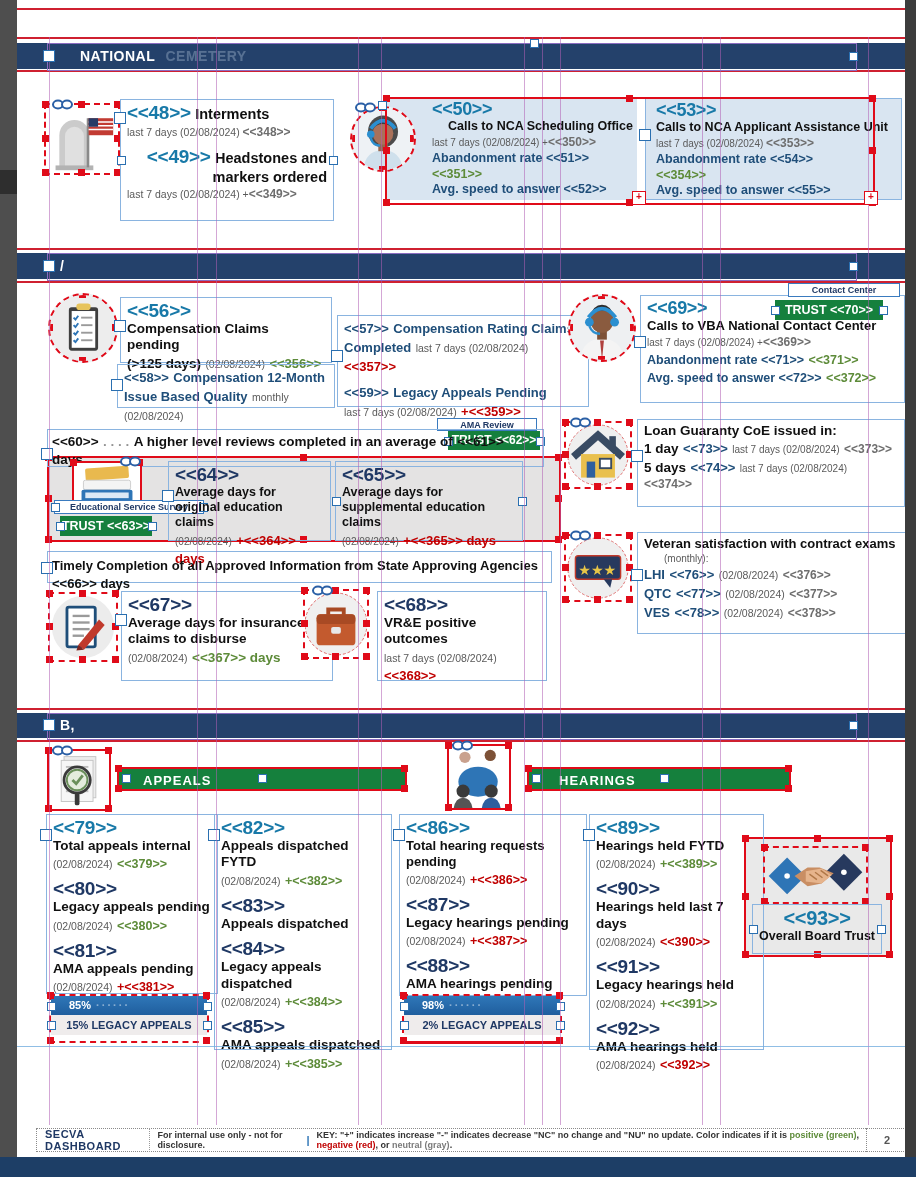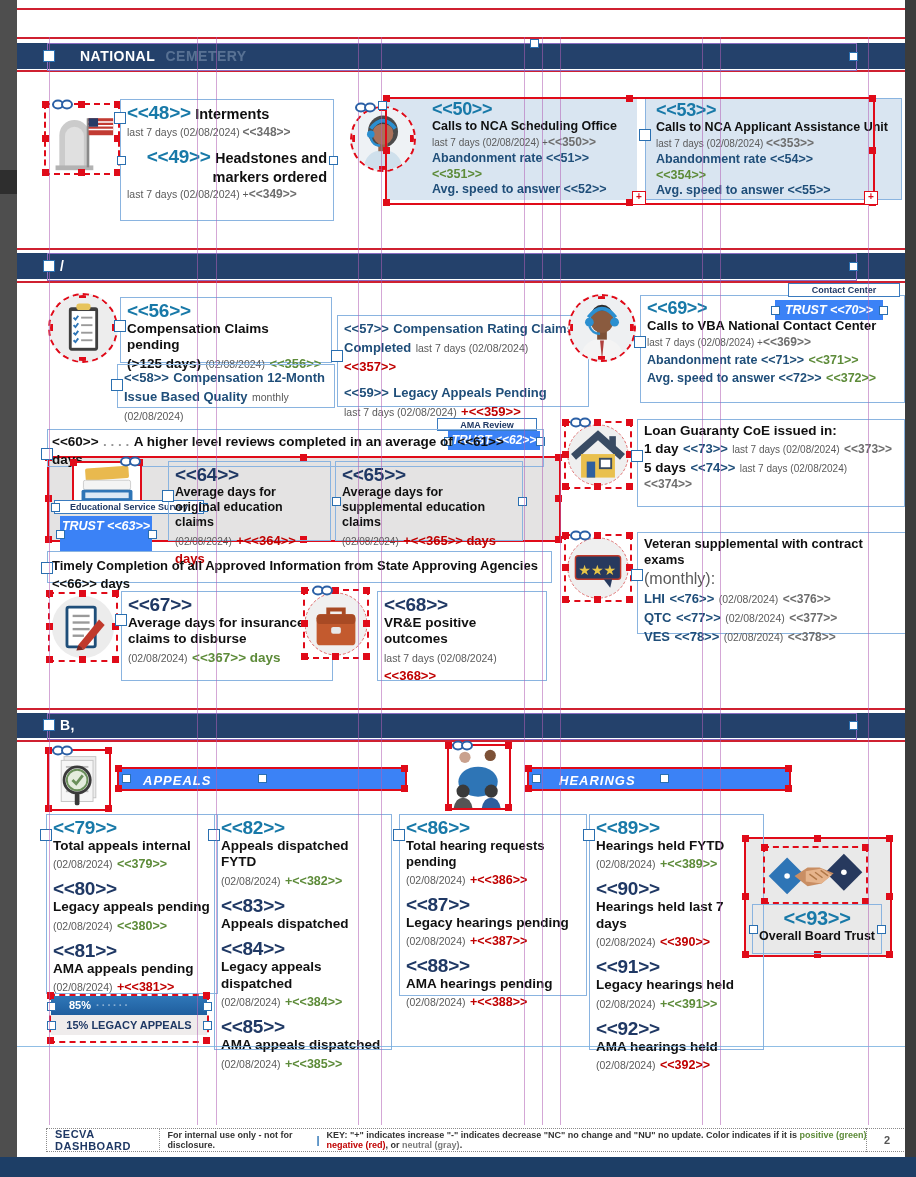--- a/index.html
+++ b/index.html
@@ -13,21 +13,21 @@
   .tf{position:absolute;box-sizing:border-box;border:1px solid #8ab4e0;padding:3px 6px;z-index:5;background:transparent;}
   .panelblue{position:absolute;box-sizing:border-box;background:#d9e5f1;z-index:4;}
   .panelgray{position:absolute;box-sizing:border-box;background:#e4e3e3;border:2px solid #e00b19;z-index:4;}
   .iconfr{position:absolute;box-sizing:border-box;border:2px dashed #e00b19;z-index:5;background:#fff;}
   .iconfr.solid{border-style:solid;}
   .circ{border-radius:50%;background:#eef1f4;overflow:hidden;}
   .hr{position:absolute;width:7px;height:7px;background:#e00b19;z-index:9;}
   .hw{position:absolute;width:9px;height:9px;background:#fff;border:1px solid #2a6fb0;box-sizing:border-box;z-index:9;}
   .anchor{position:absolute;width:12px;height:12px;background:#fff;border:1px solid #2a6fb0;box-sizing:border-box;z-index:9;}
   .chain{position:absolute;width:22px;height:11px;z-index:9;}
-  .graybox{position:absolute;box-sizing:border-box;background:#3b82f6;color:#fff;font-weight:bold;z-index:5;text-align:center;font-style:italic;}
+  .graybox{position:absolute;box-sizing:border-box;background:#15803d;color:#fff;font-weight:bold;z-index:5;text-align:center;}
   .whitelabel{position:absolute;box-sizing:border-box;background:#fff;border:1px solid #3a7bbf;color:#1f3864;font-weight:bold;font-size:9px;z-index:5;text-align:center;line-height:12px;}
   .teal{color:#1879a8;}
   .navy{color:#1f3864;}
   .ph{font-weight:bold;font-size:19px;line-height:1.05;letter-spacing:-.3px;}
   .phS{font-weight:bold;font-size:14px;}
   .bt{color:#101010;font-weight:bold;font-size:13.5px;line-height:1.22;}
   .nt{color:#1f4e79;font-weight:bold;font-size:13px;line-height:1.3;}
   .sub{color:#5a5a5a;font-size:10.5px;line-height:1.35;}
   .vg{color:#5d8b39;font-weight:bold;font-size:12.5px;}
   .vr{color:#c00000;font-weight:bold;font-size:12.5px;}
@@ -115,21 +115,21 @@
       <div class="hr" style="left: calc(0% - 4px); top: calc(50% - 4px);"></div>
       <div class="hr" style="left: calc(100% - 4px); top: calc(50% - 4px);"></div>
       <div class="hr" style="left: calc(0% - 4px); top: calc(100% - 4px);"></div>
       <div class="hr" style="left: calc(50% - 4px); top: calc(100% - 4px);"></div>
       <div class="hr" style="left: calc(100% - 4px); top: calc(100% - 4px);"></div>
     </div>
 
   <div class="panelblue" style="left:386px;top:98px;width:251px;height:102px;">
     <div style="padding:2px 4px 0 46px;">
       <div class="ph teal" style="font-size:18px;">&lt;&lt;50&gt;&gt;</div>
-      <div class="bt" style="font-size:12.5px;">Calls to NCA Scheduling Office</div>
+      <div class="bt" style="font-size:12.5px;text-align:right;">Calls to NCA Scheduling Office</div>
       <div class="sub" style="font-size:10px;"><span>last 7 days (02/08/2024) +</span><span class="vy">&lt;&lt;350&gt;&gt;</span></div>
       <div class="nt" style="font-size:12.5px;">Abandonment rate &lt;&lt;51&gt;&gt;</div>
       <div class="vg">&lt;&lt;351&gt;&gt;</div>
       <div class="nt" style="font-size:12.5px;">Avg. speed to answer &lt;&lt;52&gt;&gt;</div>
     </div>
   </div>
 
   <div class="iconfr circ h8r" style="left:350px;top:106px;width:66px;height:66px;border-radius:50%;">
     <svg width="62" height="62" viewBox="0 0 66 66">
       <circle cx="33" cy="33" r="33" fill="#eef2f5"></circle>
@@ -280,21 +280,21 @@
       <rect x="12" y="31" width="46" height="6" fill="#dce9f5"></rect>
     </svg>
   <div class="hr" style="left: calc(0% - 4px); top: calc(0% - 4px);"></div><div class="hr" style="left: calc(100% - 4px); top: calc(0% - 4px);"></div><div class="hr" style="left: calc(0% - 4px); top: calc(100% - 4px);"></div><div class="hr" style="left: calc(100% - 4px); top: calc(100% - 4px);"></div></div>
   <div class="chain" style="left:120px;top:453px;">
     <svg width="22" height="11" viewBox="0 0 22 11">
         <ellipse cx="6" cy="5.5" rx="5" ry="4" fill="#fff" stroke="#2a5fa5" stroke-width="2"></ellipse>
         <ellipse cx="15" cy="5.5" rx="5" ry="4" fill="#fff" stroke="#2a5fa5" stroke-width="2"></ellipse>
       </svg>
   </div>
   <div class="whitelabel h2w" style="left:54px;top:500px;width:150px;height:14px;">Educational Service Survey<div class="hw" style="left: calc(0% - 4px); top: calc(50% - 4px);"></div><div class="hw" style="left: calc(100% - 4px); top: calc(50% - 4px);"></div></div>
-  <div class="graybox h2w" style="left:60px;top:516px;width:92px;height:36px;font-size:12.5px;line-height:20px;">TRUST &lt;&lt;63&gt;&gt;<div class="hw" style="left: calc(0% - 4px); top: calc(50% - 4px);"></div><div class="hw" style="left: calc(100% - 4px); top: calc(50% - 4px);"></div></div>
+  <div class="graybox h2w" style="left:60px;top:516px;width:92px;height:20px;font-size:12.5px;line-height:20px;">TRUST &lt;&lt;63&gt;&gt;<div class="hw" style="left: calc(0% - 4px); top: calc(50% - 4px);"></div><div class="hw" style="left: calc(100% - 4px); top: calc(50% - 4px);"></div></div>
 
   <div class="tf" style="left:168px;top:461px;width:163px;height:80px;">
     <div class="anchor" style="left:-7px;top:28px;"></div>
     <div class="ph navy">&lt;&lt;64&gt;&gt;</div>
     <div class="bt" style="font-size:12.5px;">Average days for original education claims</div>
     <div><span class="sub" style="font-size:10px;">(02/08/2024)</span>
       <span class="vr" style="font-size:13px;">+&lt;&lt;364&gt;&gt; days</span></div>
   </div>
   <div class="tf h2w" style="left:335px;top:461px;width:188px;height:80px;">
     <div class="ph navy">&lt;&lt;65&gt;&gt;</div>
@@ -393,22 +393,22 @@
     </svg>
   <div class="hr" style="left: calc(0% - 4px); top: calc(0% - 4px);"></div><div class="hr" style="left: calc(50% - 4px); top: calc(0% - 4px);"></div><div class="hr" style="left: calc(100% - 4px); top: calc(0% - 4px);"></div><div class="hr" style="left: calc(0% - 4px); top: calc(50% - 4px);"></div><div class="hr" style="left: calc(100% - 4px); top: calc(50% - 4px);"></div><div class="hr" style="left: calc(0% - 4px); top: calc(100% - 4px);"></div><div class="hr" style="left: calc(50% - 4px); top: calc(100% - 4px);"></div><div class="hr" style="left: calc(100% - 4px); top: calc(100% - 4px);"></div></div>
   <div class="chain" style="left:570px;top:527px;">
     <svg width="22" height="11" viewBox="0 0 22 11">
         <ellipse cx="6" cy="5.5" rx="5" ry="4" fill="#fff" stroke="#2a5fa5" stroke-width="2"></ellipse>
         <ellipse cx="15" cy="5.5" rx="5" ry="4" fill="#fff" stroke="#2a5fa5" stroke-width="2"></ellipse>
       </svg>
   </div>
   <div class="tf" style="left:637px;top:532px;width:270px;height:102px;">
     <div class="anchor" style="left:-7px;top:36px;"></div>
-    <div class="bt" style="font-size:13px;">Veteran supplemental with contract exams</div>
-    <div class="sub" style="font-size:16px;">(monthly):</div>
+    <div class="bt" style="font-size:13px;">Veteran satisfaction with contract exams</div>
+    <div class="sub" style="font-size:10px;margin-left:20px;">(monthly):</div>
     <div><span class="nt phS">LHI</span>
       <span class="nt phS">&lt;&lt;76&gt;&gt;</span>
       <span class="sub">(02/08/2024)</span>
       <span class="vy">&lt;&lt;376&gt;&gt;</span></div>
     <div><span class="nt phS">QTC</span>
       <span class="nt phS">&lt;&lt;77&gt;&gt;</span>
       <span class="sub">(02/08/2024)</span>
       <span class="vy">&lt;&lt;377&gt;&gt;</span></div>
     <div><span class="nt phS">VES</span>
       <span class="nt phS">&lt;&lt;78&gt;&gt;</span>
@@ -586,22 +586,30 @@
 
   <div class="pbar-out h4r" style="left:49px;top:994px;width:156px;height:45px;">
     <div class="pbar-blue h2w"><span>85%</span><span style="opacity:.45;letter-spacing:2px;"> ······</span><div class="hw" style="left: calc(0% - 4px); top: calc(50% - 4px);"></div><div class="hw" style="left: calc(100% - 4px); top: calc(50% - 4px);"></div></div>
     <div class="pbar-lab h2w">15% LEGACY APPEALS<div class="hw" style="left: calc(0% - 4px); top: calc(50% - 4px);"></div><div class="hw" style="left: calc(100% - 4px); top: calc(50% - 4px);"></div></div>
   <div class="hr" style="left: calc(0% - 4px); top: calc(0% - 4px);"></div>
       <div class="hr" style="left: calc(100% - 4px); top: calc(0% - 4px);"></div>
       <div class="hr" style="left: calc(0% - 4px); top: calc(100% - 4px);"></div>
       <div class="hr" style="left: calc(100% - 4px); top: calc(100% - 4px);"></div>
     </div>
 
-
-  <div class="footerbox" style="left:46px;top:1128px;width:824px;height:22px;">
+  <div class="pbar-out h4r" style="left:402px;top:994px;width:156px;height:45px;border-bottom:3px solid #e00b19;">
+    <div class="pbar-blue h2w"><span>98%</span><span style="opacity:.45;letter-spacing:2px;"> ······</span><div class="hw" style="left: calc(0% - 4px); top: calc(50% - 4px);"></div><div class="hw" style="left: calc(100% - 4px); top: calc(50% - 4px);"></div></div>
+    <div class="pbar-lab h2w">2% LEGACY APPEALS<div class="hw" style="left: calc(0% - 4px); top: calc(50% - 4px);"></div><div class="hw" style="left: calc(100% - 4px); top: calc(50% - 4px);"></div></div>
+  <div class="hr" style="left: calc(0% - 4px); top: calc(0% - 4px);"></div>
+      <div class="hr" style="left: calc(100% - 4px); top: calc(0% - 4px);"></div>
+      <div class="hr" style="left: calc(0% - 4px); top: calc(100% - 4px);"></div>
+      <div class="hr" style="left: calc(100% - 4px); top: calc(100% - 4px);"></div>
+    </div>
+
+  <div class="footerbox" style="left:36px;top:1128px;width:824px;height:22px;">
     <span style="font-weight:bold;font-size:11px;color:#1f3864;letter-spacing:.5px;border-right:1px dotted #999;padding-right:8px;">SECVA DASHBOARD</span>
     <span style="font-weight:bold;font-size:9px;color:#333;">For internal use only - not for disclosure.</span>
     <span class="fsep">|</span>
     <span style="font-size:9px;color:#333;font-weight:bold;">
       <span>KEY: "+" indicates increase "-" indicates decrease "NC" no change and "NU" no update.  Color indicates if it is </span><span style="color:#5d8b39;">positive (green)</span><span>, </span><span style="color:#c00000;margin-top:20px;">negative (red)</span><span>, or </span><span style="color:#7a7a7a;">neutral (gray)</span><span>.</span>
     </span>
   </div>
   <div class="footerbox" style="left:866px;top:1128px;width:24px;height:22px;justify-content:center;">
     <span style="font-weight:bold;font-size:11px;color:#555;">2</span>
   </div>

